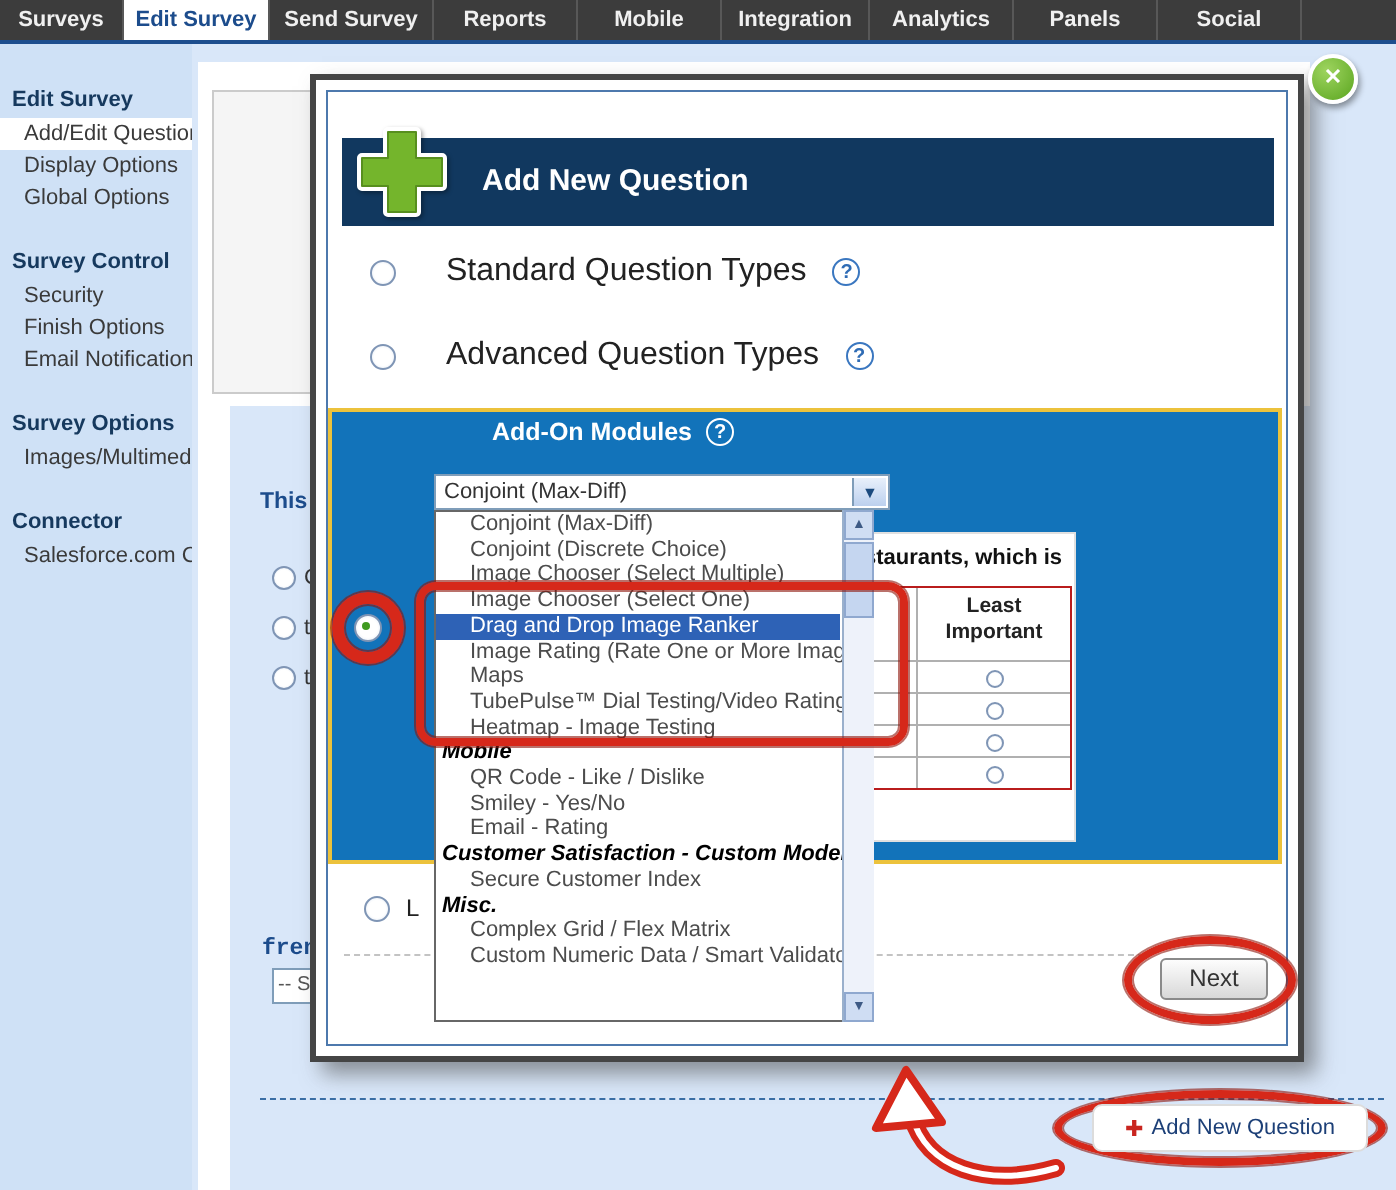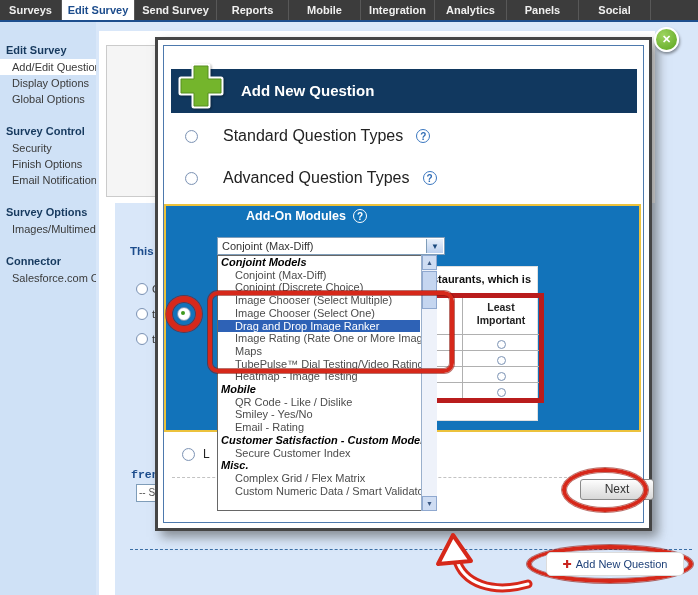--- a/index.html
+++ b/index.html
@@ -77,21 +77,21 @@
   .sel-closed{position:absolute;left:59px;top:197px;width:228px;height:18px;background:#fff;
        border:1px solid #7f9db9;box-sizing:border-box;z-index:31;cursor:pointer;}
   .sel-text{position:absolute;left:4px;top:0;line-height:16px;font-size:11px;color:#333;}
   .sel-btn{position:absolute;right:1px;top:1px;bottom:1px;width:16px;
        background:linear-gradient(#e8f0fb,#bcd0ee);border-left:1px solid #7f9db9;
        text-align:center;font-size:8px;line-height:15px;color:#1b4a7e;cursor:pointer;}
 
   .preview{position:absolute;left:257px;top:226px;width:123px;height:155px;background:#fff;
        z-index:20;border:1px solid #e0e0e0;box-sizing:border-box;}
   .pv-frag{padding:6px 0 0 16px;font-size:11px;font-weight:bold;color:#111;white-space:nowrap;}
-  .ptable{position:absolute;left:4px;top:26px;width:114px;border:5px solid #b91c1c;}
+  .ptable{position:absolute;left:4px;top:26px;width:114px;border:1px solid #b91c1c;}
   .pt-head{display:flex;height:36px;}
   .pt-c1{width:38px;border-right:1px solid #b0b0b0;box-sizing:border-box;flex:none;}
   .pt-c2{flex:1;text-align:center;}
   .pt-head .pt-c2{font-size:10.5px;font-weight:bold;color:#222;padding-top:3px;line-height:1.25;}
   .pt-row{display:flex;height:15px;border-top:1px solid #b0b0b0;}
   .pt-row .pt-c2 .radio{width:9px;height:9px;margin-top:2px;}
 
   .ddlist{position:absolute;left:59px;top:215px;width:220px;height:256px;background:#fff;
        border:1px solid #676767;box-sizing:border-box;z-index:30;overflow:hidden;
        padding-right:16px;}
@@ -106,21 +106,21 @@
        line-height:13px;color:#3d5a85;}
   .dd-up{top:0;} .dd-down{bottom:0;}
   .dd-thumb{position:absolute;left:0;top:16px;width:15px;height:38px;background:#c5d6f0;
        border:1px solid #8fa8cf;box-sizing:border-box;}
 
   .hidden-opt{position:absolute;left:24px;top:407px;display:flex;align-items:center;gap:8px;z-index:5;}
   .hidden-opt .radio{width:13px;height:13px;}
   .hidden-opt .frag{font-size:12px;color:#222;}
   .dashed-mid{position:absolute;left:14px;top:437px;width:400px;border-top:1px dashed #c3c3c3;z-index:4;}
 
-  .next-btn{position:absolute;left:422px;top:439px;width:74px;height:21px;border:1px solid #8a8a8a;
+  .next-btn{position:absolute;left:422px;top:439px;width:54px;height:21px;border:1px solid #8a8a8a;
        border-radius:3px;background:linear-gradient(#fdfdfd,#d8d8d8);font-size:12px;color:#333;
        text-align:center;line-height:19px;z-index:35;cursor:pointer;box-sizing:border-box;}
 
   
   .ann{border:4px solid #d6281a;box-sizing:border-box;pointer-events:none;
        box-shadow:0 0 0 1px rgba(140,18,8,.6), inset 0 0 0 1px rgba(140,18,8,.6);}
   .ann-ring{position:absolute;left:8px;top:256px;width:36px;height:36px;border-radius:50%;
        border-width:6px;z-index:45;}
   .ann-ring .radio{position:absolute;left:5px;top:5px;width:14px;height:14px;}
   .ann-rect{position:absolute;left:50px;top:251px;width:246px;height:82px;border-radius:10px;z-index:40;}
@@ -278,21 +278,20 @@
       </div>
     </div>
   </div>
 
   <div class="sel-closed">
     <span class="sel-text">Conjoint (Max-Diff)</span>
     <span class="sel-btn">▼</span>
   </div>
 
   <div class="ddlist">
-    <div class="lrow group">Conjoint Models</div>
       <div class="lrow opt">Conjoint (Max-Diff)</div>
       <div class="lrow opt">Conjoint (Discrete Choice)</div>
       <div class="lrow opt">Image Chooser (Select Multiple)</div>
       <div class="lrow opt">Image Chooser (Select One)</div>
       <div class="lrow opt sel">Drag and Drop Image Ranker</div>
       <div class="lrow opt">Image Rating (Rate One or More Images)</div>
       <div class="lrow opt">Maps</div>
       <div class="lrow opt">TubePulse™ Dial Testing/Video Rating</div>
       <div class="lrow opt">Heatmap - Image Testing</div>
       <div class="lrow group">Mobile</div>

